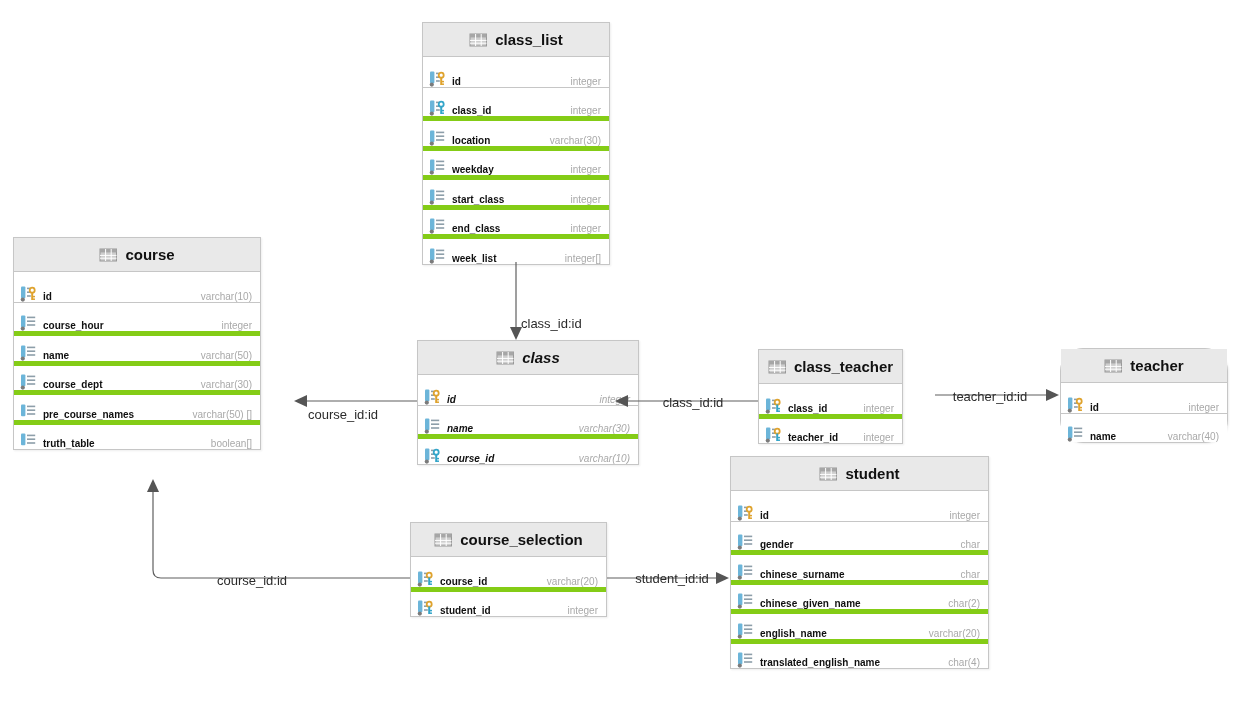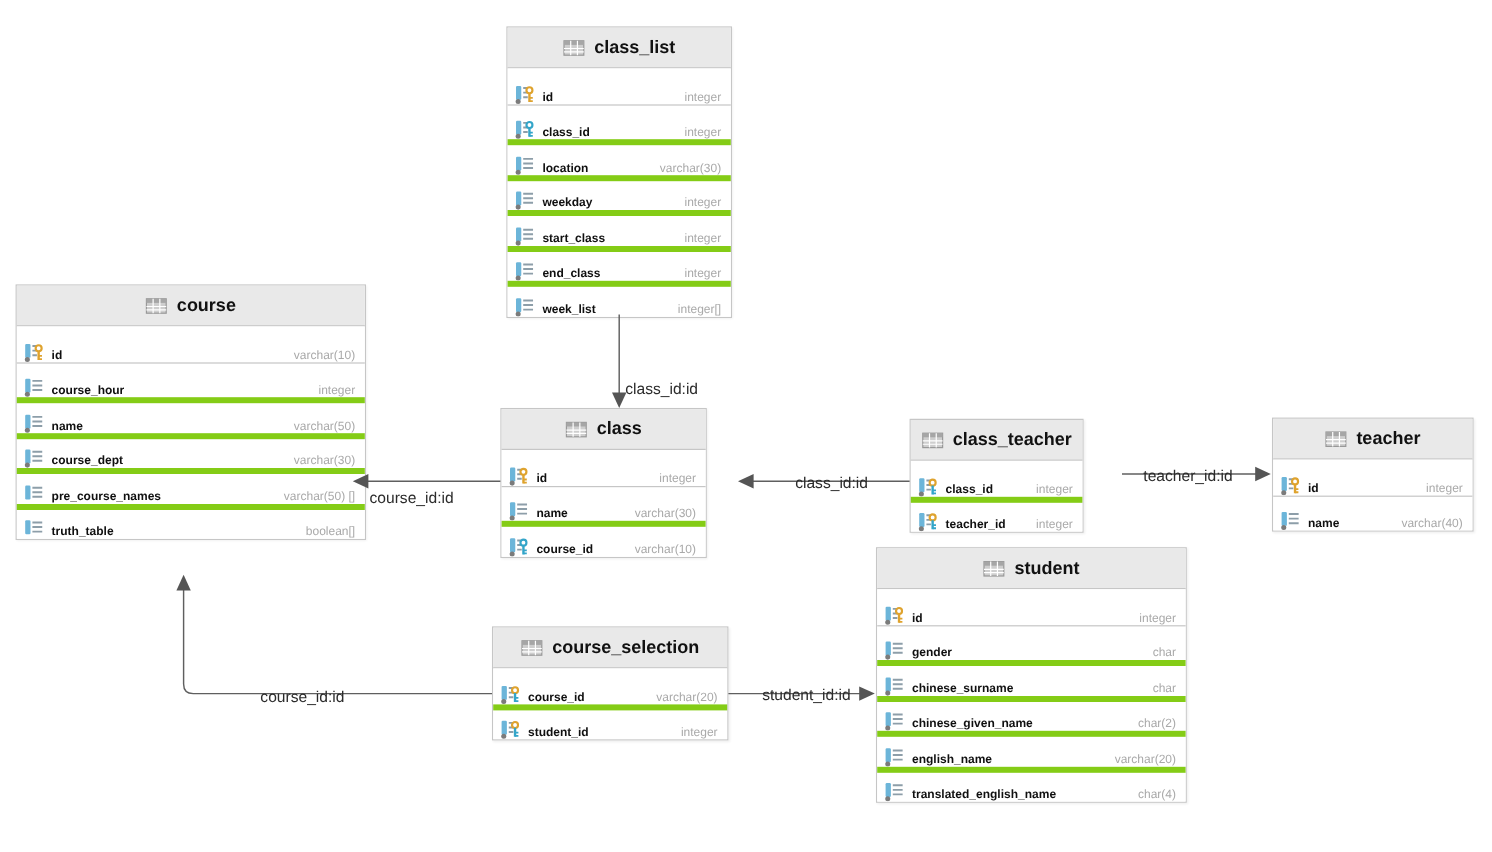--- a/index.html
+++ b/index.html
@@ -144,21 +144,21 @@
             <line x1="7" y1="3.4" x2="15.2" y2="3.4" stroke="#8d9ea9" stroke-width="1.6"></line>
             <line x1="7" y1="7.2" x2="15.2" y2="7.2" stroke="#8d9ea9" stroke-width="1.6"></line>
             <line x1="7" y1="11" x2="15.2" y2="11" stroke="#8d9ea9" stroke-width="1.6"></line>
             <circle cx="2.8" cy="14.6" r="2.1" fill="#7b7b7b"></circle>
           </svg>
         </span>
         <span class="col-name">week_list</span>
         <span class="col-type">integer[]</span>
       </div>
     </div>
-    <div class="db-table" style="left: 13px; top: 237px; width: 292px;">
+    <div class="db-table" style="left: 13px; top: 237px; width: 248px;">
       <div class="db-table-header">
         <span class="ticon">
           <svg width="19" height="16" viewBox="0 0 19 16">
     <rect x="1" y="2" width="16.5" height="12" fill="#cecece" stroke="#989898"></rect>
     <rect x="1" y="2" width="16.5" height="3.4" fill="#a6a6a6"></rect>
     <line x1="6.6" y1="2" x2="6.6" y2="14" stroke="#fff"></line>
     <line x1="12.2" y1="2" x2="12.2" y2="14" stroke="#fff"></line>
     <line x1="1" y1="8.4" x2="17.5" y2="8.4" stroke="#fff"></line>
     <line x1="1" y1="11.2" x2="17.5" y2="11.2" stroke="#fff"></line>
           </svg>
@@ -239,21 +239,21 @@
             <rect x="1" y="1.6" width="4.4" height="11.6" rx="1" fill="#6cb5d9"></rect>
             <line x1="7" y1="3.4" x2="15.2" y2="3.4" stroke="#8d9ea9" stroke-width="1.6"></line>
             <line x1="7" y1="7.2" x2="15.2" y2="7.2" stroke="#8d9ea9" stroke-width="1.6"></line>
             <line x1="7" y1="11" x2="15.2" y2="11" stroke="#8d9ea9" stroke-width="1.6"></line>
           </svg>
         </span>
         <span class="col-name">truth_table</span>
         <span class="col-type">boolean[]</span>
       </div>
     </div>
-    <div class="db-table" style="left: 417px; top: 340px; width: 172px;">
+    <div class="db-table" style="left: 417px; top: 340px; width: 222px; font-style: italic;">
       <div class="db-table-header">
         <span class="ticon">
           <svg width="19" height="16" viewBox="0 0 19 16">
     <rect x="1" y="2" width="16.5" height="12" fill="#cecece" stroke="#989898"></rect>
     <rect x="1" y="2" width="16.5" height="3.4" fill="#a6a6a6"></rect>
     <line x1="6.6" y1="2" x2="6.6" y2="14" stroke="#fff"></line>
     <line x1="12.2" y1="2" x2="12.2" y2="14" stroke="#fff"></line>
     <line x1="1" y1="8.4" x2="17.5" y2="8.4" stroke="#fff"></line>
     <line x1="1" y1="11.2" x2="17.5" y2="11.2" stroke="#fff"></line>
           </svg>
@@ -350,21 +350,21 @@
             <line x1="12.2" y1="7.5" x2="12.2" y2="15" stroke="#33a5c9" stroke-width="2"></line>
             <line x1="12.2" y1="11.6" x2="15" y2="11.6" stroke="#33a5c9" stroke-width="1.5"></line>
             <line x1="12.2" y1="14.2" x2="15" y2="14.2" stroke="#33a5c9" stroke-width="1.5"></line>
             <circle cx="2.8" cy="14.6" r="2.1" fill="#7b7b7b"></circle>
           </svg>
         </span>
         <span class="col-name">teacher_id</span>
         <span class="col-type">integer</span>
       </div>
     </div>
-    <div class="db-table" style="left: 1060px; top: 348px; width: 168px;">
+    <div class="db-table" style="left: 1060px; top: 348px; width: 168px; border-radius: 23px;">
       <div class="db-table-header">
         <span class="ticon">
           <svg width="19" height="16" viewBox="0 0 19 16">
     <rect x="1" y="2" width="16.5" height="12" fill="#cecece" stroke="#989898"></rect>
     <rect x="1" y="2" width="16.5" height="3.4" fill="#a6a6a6"></rect>
     <line x1="6.6" y1="2" x2="6.6" y2="14" stroke="#fff"></line>
     <line x1="12.2" y1="2" x2="12.2" y2="14" stroke="#fff"></line>
     <line x1="1" y1="8.4" x2="17.5" y2="8.4" stroke="#fff"></line>
     <line x1="1" y1="11.2" x2="17.5" y2="11.2" stroke="#fff"></line>
           </svg>

